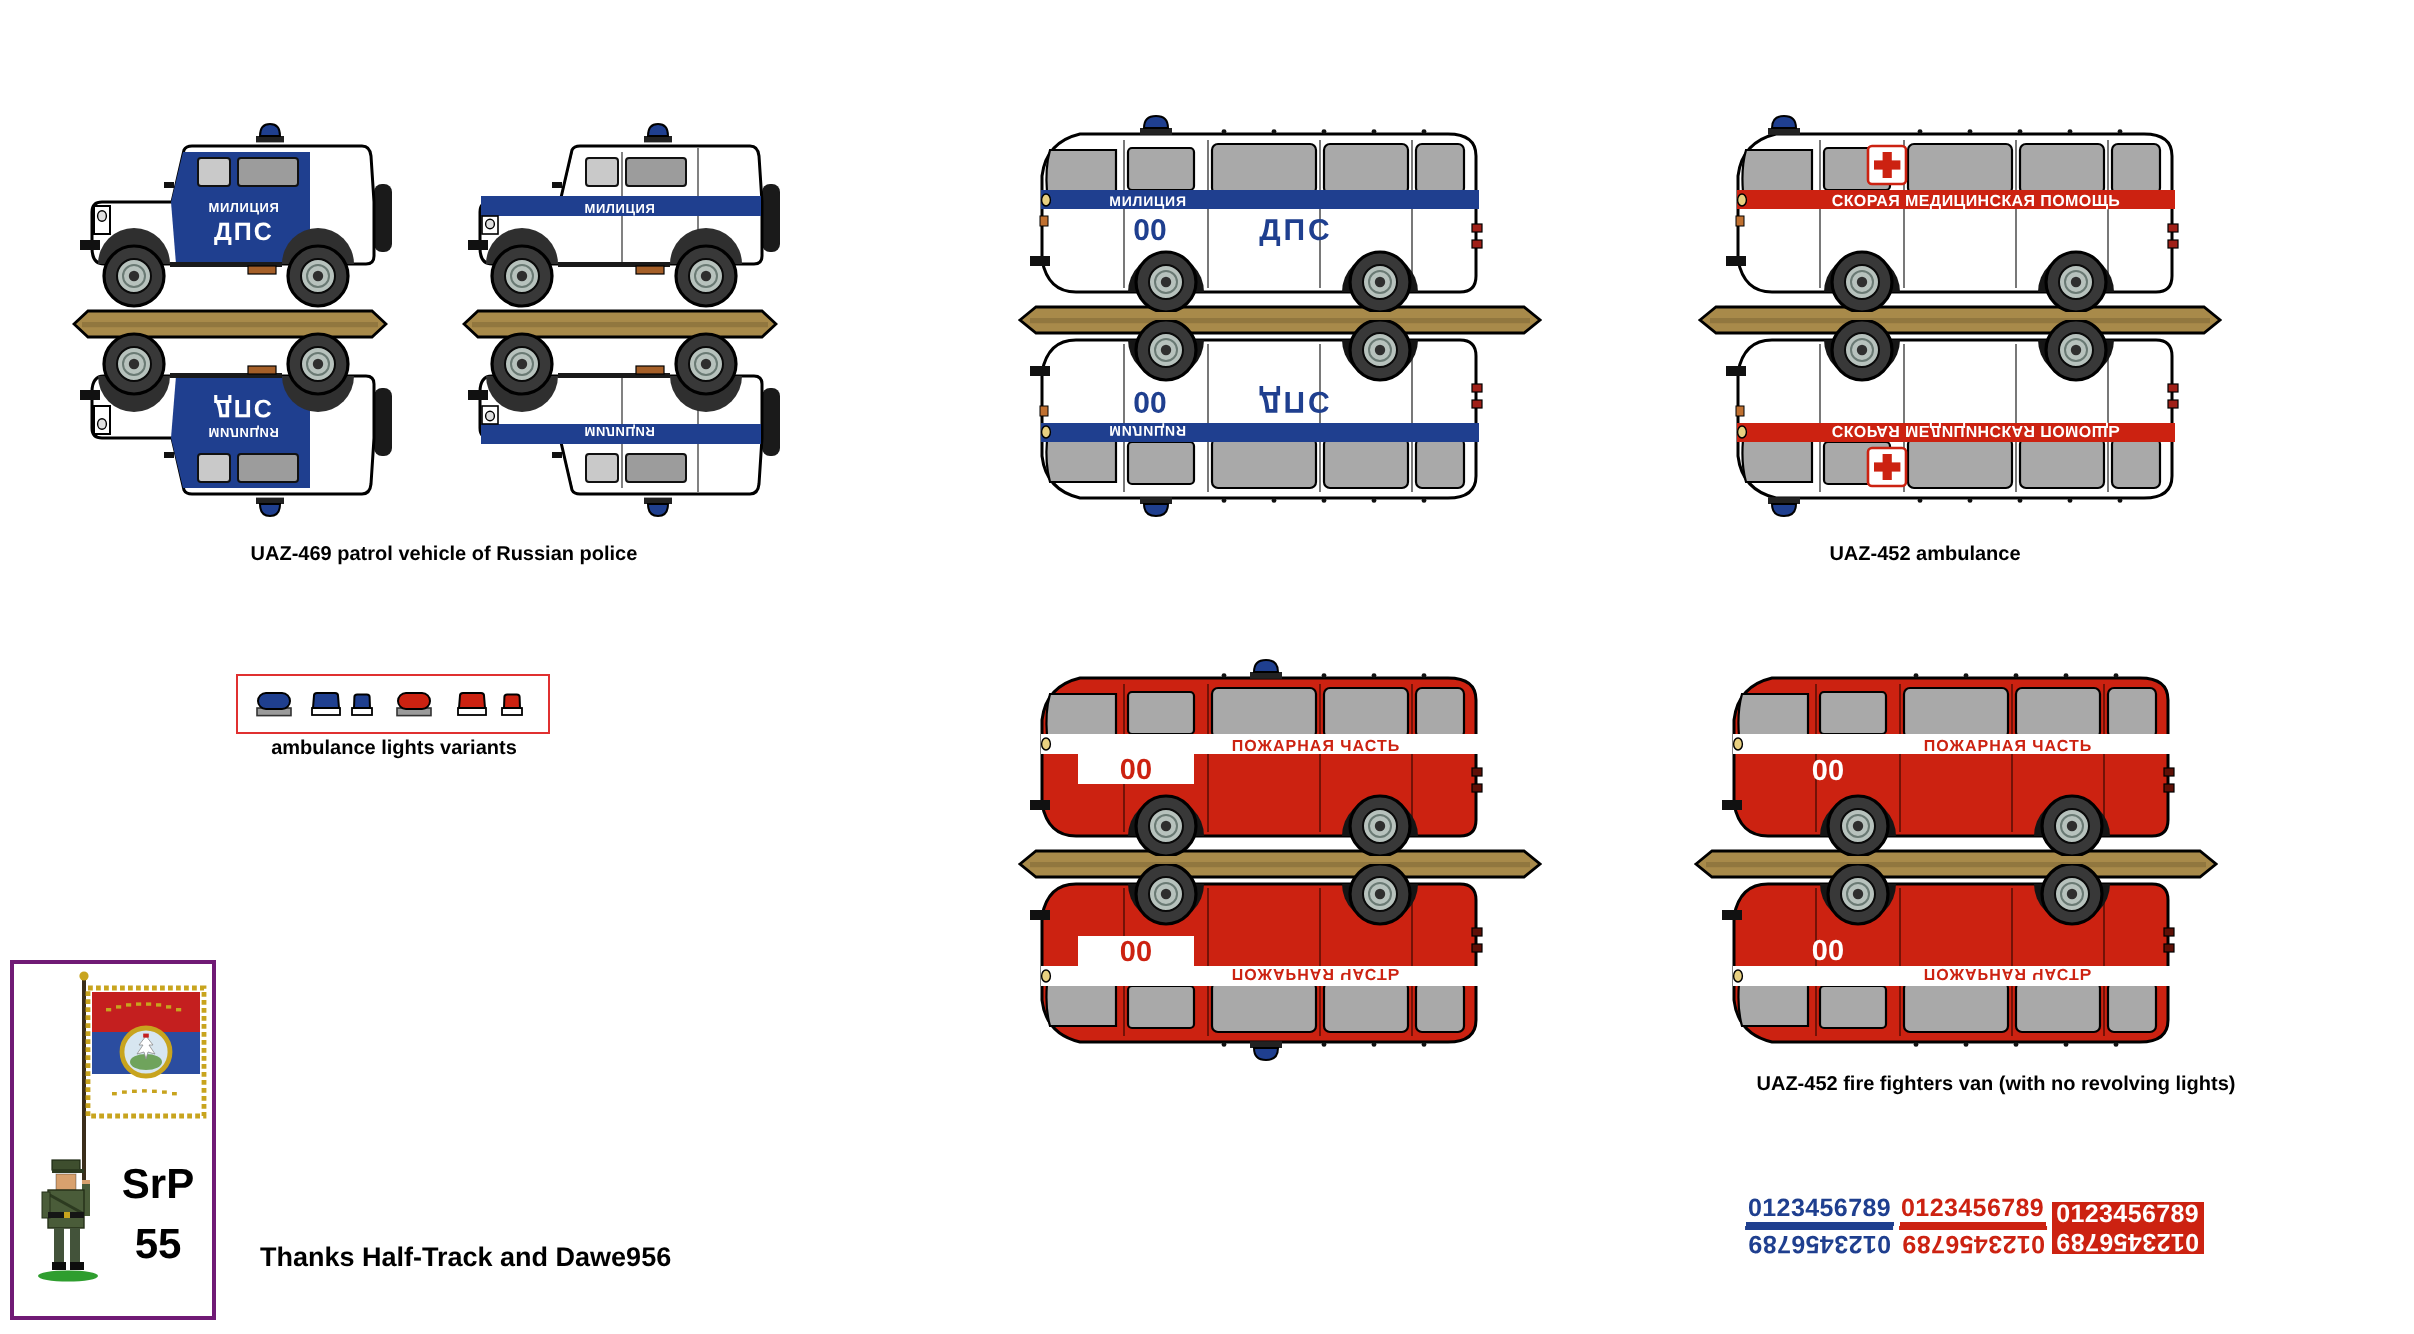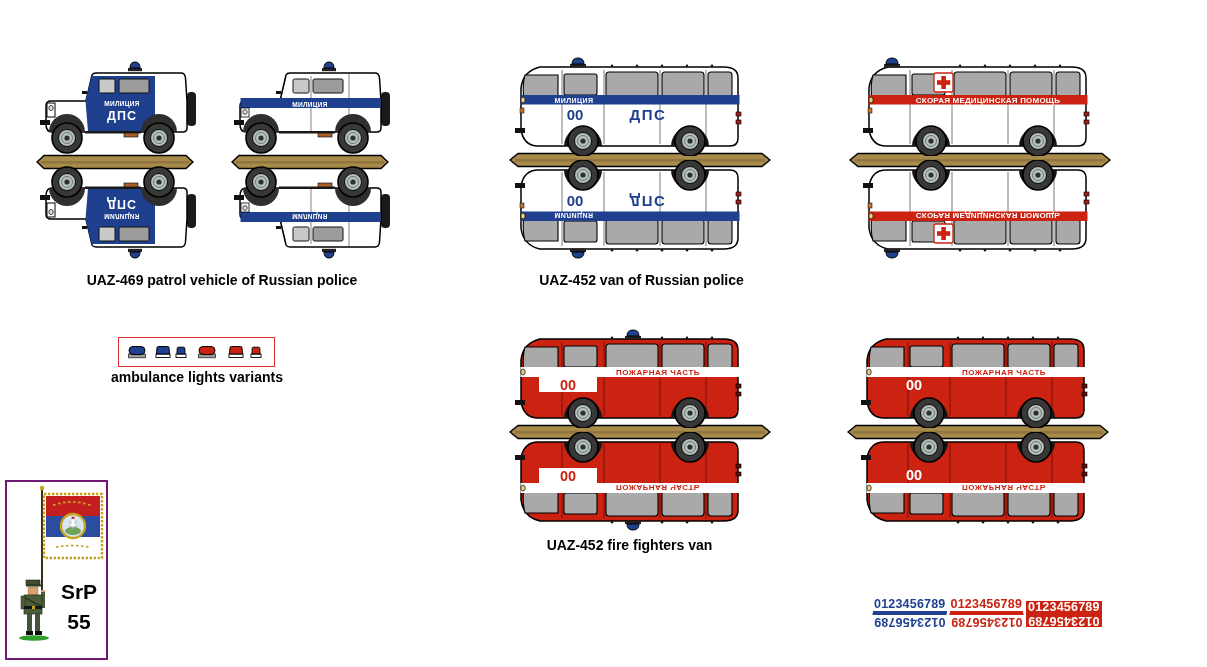--- a/index.html
+++ b/index.html
@@ -2,21 +2,21 @@
 <html><head>
 <meta charset="utf-8">
 <style>
   html,body{margin:0;padding:0;background:#fff;}
   #canvas{position:relative;width:1207px;height:667px;background:#ffffff;overflow:hidden;
           font-family:"Liberation Sans",sans-serif;}
   .group{position:absolute;}
   .veh{position:absolute;left:0;z-index:2;}
   .veh.flipv{transform:scaleY(-1);}
   .bar{position:absolute;z-index:1;}
-  .caption{position:absolute;font-weight:bold;font-size:14px;color:#000;
+  .caption{position:absolute;font-weight:bold;font-size:10px;color:#000;
            text-align:center;white-space:nowrap;}
   .credits{position:absolute;font-weight:bold;font-size:13.5px;line-height:18px;color:#000;}
   .numbers{position:absolute;display:flex;gap:3px;align-items:flex-end;}
   .numset{display:flex;flex-direction:column;}
   .numrow{font-weight:bold;font-size:12.5px;line-height:11px;letter-spacing:.2px;
           border-bottom:2px solid currentColor;padding:0 1px 1px;white-space:nowrap;}
   .flip180{transform:rotate(180deg);}
   .numset.blue{color:#1f3f8f;}
   .numset.red{color:#cc2211;}
   .numset.redbg{color:#ffffff;background:#cc2211;}
@@ -245,34 +245,34 @@
         <polygon points="1,8 9,1.5 253,1.5 261,8 253,14.5 9,14.5" fill="#a88a4a" stroke="#000" stroke-width="1.4"></polygon>
         <rect x="6" y="7" width="250" height="2.6" fill="#7e6836" opacity="0.55"></rect>
       </svg>
     <svg class="veh" width="235" height="100" viewBox="0 0 235 100">
         <use href="#sym-police-van"></use>
       </svg>
     <svg class="veh flipv" style="top:104px" width="235" height="100" viewBox="0 0 235 100">
         <use href="#sym-police-van"></use>
       </svg>
   </div>
-  <div class="caption" style="left:524px;top:272px;width:235px">UAZ-452 van of Russian police</div>
 
   <div class="group" style="left:860px;top:56px;width:235px;height:204px">
     <svg class="bar" style="left:-11px;top:96px" width="262" height="16" viewBox="0 0 262 16">
         <polygon points="1,8 9,1.5 253,1.5 261,8 253,14.5 9,14.5" fill="#a88a4a" stroke="#000" stroke-width="1.4"></polygon>
         <rect x="6" y="7" width="250" height="2.6" fill="#7e6836" opacity="0.55"></rect>
       </svg>
     <svg class="veh" width="235" height="100" viewBox="0 0 235 100">
         <use href="#sym-ambulance"></use>
       </svg>
     <svg class="veh flipv" style="top:104px" width="235" height="100" viewBox="0 0 235 100">
         <use href="#sym-ambulance"></use>
       </svg>
   </div>
+  <div class="caption" style="left:845px;top:272px;width:235px">UAZ-452 ambulance</div>
 
   <div class="lightsbox" style="left:118px;top:337px;width:155px;height:28px">
     <svg width="155" height="28" viewBox="0 0 155 28">
       <use href="#light-wide" transform="translate(18,8)" style="color:#1f3f8f"></use>
       <use href="#light-med" transform="translate(44,8)" style="color:#1f3f8f"></use>
       <use href="#light-small" transform="translate(62,8)" style="color:#1f3f8f"></use>
       <use href="#light-wide" transform="translate(88,8)" style="color:#cc2211"></use>
       <use href="#light-med" transform="translate(117,8)" style="color:#cc2211"></use>
       <use href="#light-small" transform="translate(137,8)" style="color:#cc2211"></use>
     </svg>
@@ -284,34 +284,34 @@
         <polygon points="1,8 9,1.5 253,1.5 261,8 253,14.5 9,14.5" fill="#a88a4a" stroke="#000" stroke-width="1.4"></polygon>
         <rect x="6" y="7" width="250" height="2.6" fill="#7e6836" opacity="0.55"></rect>
       </svg>
     <svg class="veh" width="235" height="100" viewBox="0 0 235 100">
         <use href="#sym-fire-van"></use>
       </svg>
     <svg class="veh flipv" style="top:104px" width="235" height="100" viewBox="0 0 235 100">
         <use href="#sym-fire-van"></use>
       </svg>
   </div>
-  <div class="caption" style="left:512px;top:537px;width:235px">UAZ-452 fire fighters van</div>
 
   <div class="group" style="left:858px;top:328px;width:235px;height:204px">
     <svg class="bar" style="left:-11px;top:96px" width="262" height="16" viewBox="0 0 262 16">
         <polygon points="1,8 9,1.5 253,1.5 261,8 253,14.5 9,14.5" fill="#a88a4a" stroke="#000" stroke-width="1.4"></polygon>
         <rect x="6" y="7" width="250" height="2.6" fill="#7e6836" opacity="0.55"></rect>
       </svg>
     <svg class="veh" width="235" height="100" viewBox="0 0 235 100">
         <use href="#sym-fire-van2"></use>
       </svg>
     <svg class="veh flipv" style="top:104px" width="235" height="100" viewBox="0 0 235 100">
         <use href="#sym-fire-van2"></use>
       </svg>
   </div>
+  <div class="caption" style="left:798px;top:537px;width:400px">UAZ-452 fire fighters van (with no revolving lights)</div>
 
   <div class="flagbox" style="left:5px;top:480px;width:99px;height:176px">
     <svg width="99" height="176" viewBox="0 0 99 176">
       <line x1="35" y1="7" x2="35" y2="116" stroke="#3a2d1a" stroke-width="2"></line>
       <circle cx="35" cy="6" r="2.3" fill="#c8a41e"></circle>
       <g>
         <rect x="37" y="12" width="58" height="64" fill="#ffffff" stroke="#c8a41e" stroke-width="2.4" stroke-dasharray="2.4,1.6"></rect>
         <rect x="39" y="14" width="54" height="20" fill="#c41f1f"></rect>
         <rect x="39" y="34" width="54" height="21" fill="#2b4da0"></rect>
         <g fill="#c8a41e">
@@ -354,20 +354,21 @@
         <rect x="16" y="34" width="5" height="17" fill="#43533a"></rect>
         <rect x="7" y="51" width="7" height="4" fill="#0d0d0d"></rect>
         <rect x="16" y="51" width="7" height="4" fill="#0d0d0d"></rect>
       </g>
       <text x="72" y="117" font-size="21" font-weight="bold" fill="#000" text-anchor="middle">SrP</text>
       <text x="72" y="147" font-size="21" font-weight="bold" fill="#000" text-anchor="middle">55</text>
     </svg>
   </div>
 
   <div class="credits" style="left:130px;top:620px">
+    <div>Thanks Half-Track and Dawe956</div>
   </div>
 
   <div class="numbers" style="left:873px;top:599px">
     <div class="numset blue">
       <div class="numrow">0123456789</div>
       <div class="numrow flip180">0123456789</div>
     </div>
     <div class="numset red">
       <div class="numrow">0123456789</div>
       <div class="numrow flip180">0123456789</div>

